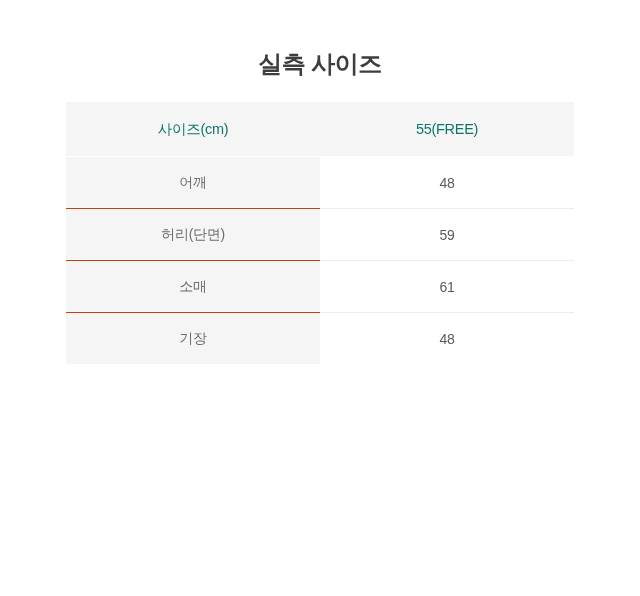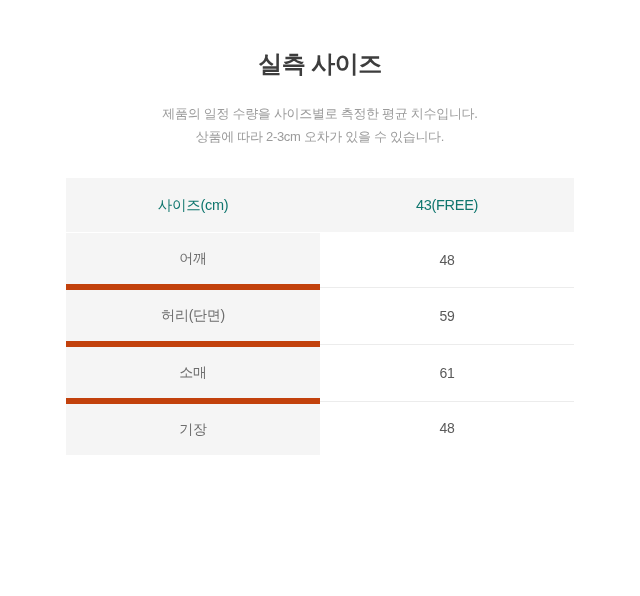--- a/index.html
+++ b/index.html
@@ -62,55 +62,51 @@
   .size-table thead th {
     background: #f5f5f5;
     color: #0f766e;
     font-size: 14.5px;
     height: 52px;
     border-bottom: 1px solid #ffffff;
   }
   .size-table tbody th {
     background: #f5f5f5;
     color: #6d6d6d;
-    border-bottom: 6px solid #c2410c;
+    border-bottom: 1px solid #c2410c;
   }
   .size-table tbody td {
     background: #ffffff;
     color: #5a5a5a;
     border-bottom: 1px solid #ececec;
   }
   .size-table tbody tr:last-child td {
     border-bottom: none;
   }
   .size-table tbody tr:last-child th {
     border-bottom: none;
   }
 </style>
 </head>
 <body>
 
 <div class="page">
 
   <h1 class="title">실측 사이즈</h1>
 
-  <div class="subtitle">
-    <div>제품의 일정 수량을 사이즈별로 측정한 평균 치수입니다.</div>
-    <div>상품에 따라 2-3cm 오차가 있을 수 있습니다.</div>
-  </div>
 
   <table class="size-table">
     <colgroup>
       <col class="label-col">
       <col class="value-col">
     </colgroup>
     <thead>
       <tr>
         <th>사이즈(cm)</th>
-        <th>43(FREE)</th>
+        <th>55(FREE)</th>
       </tr>
     </thead>
     <tbody>
       <tr>
         <th>어깨</th>
         <td>48</td>
       </tr>
       <tr>
         <th>허리(단면)</th>
         <td>59</td>

